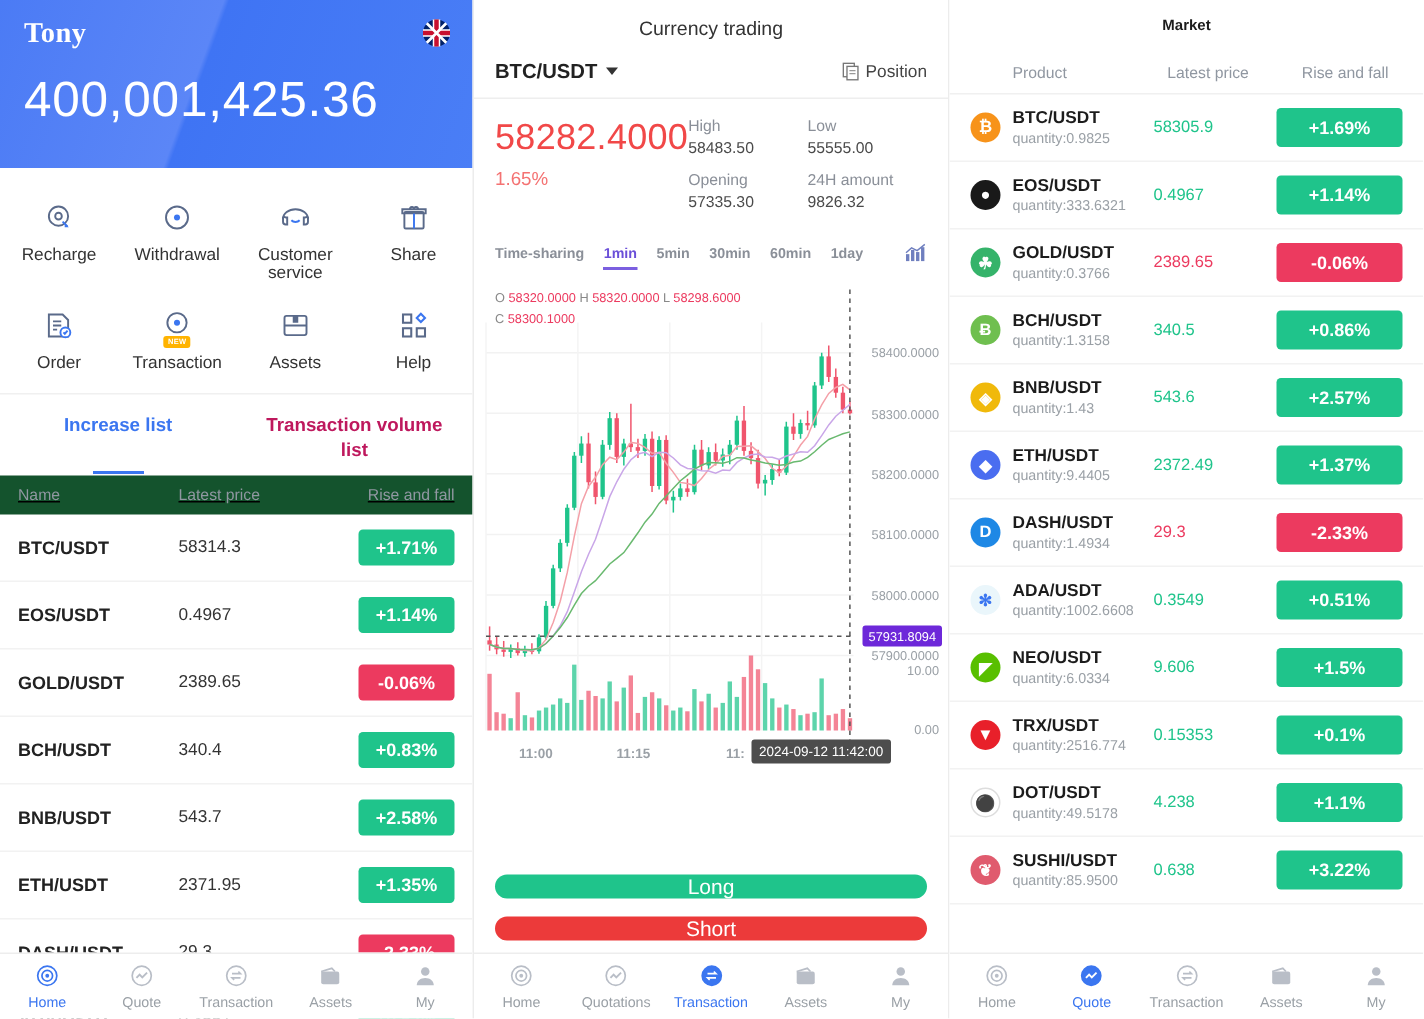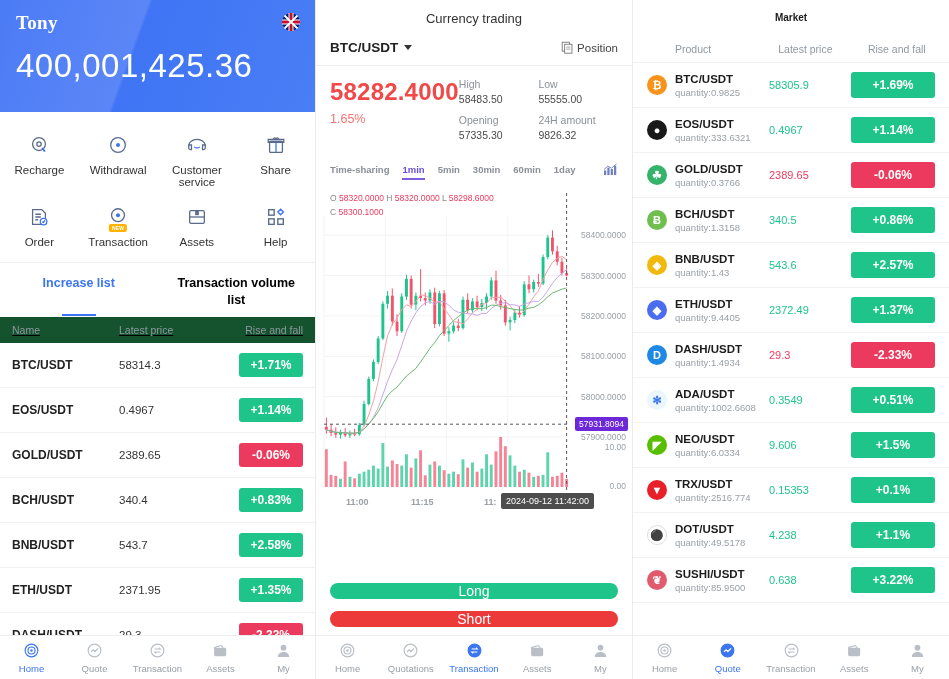--- a/index.html
+++ b/index.html
@@ -39,21 +39,21 @@
   .qicon { height: 26px; display: flex; align-items: center; justify-content: center; position: relative; }
   .qlabel { font-size: 11.5px; color: #333; margin-top: 6px; display: block; }
   .badge-new {
     position: absolute; bottom: -2px; left: 50%; transform: translateX(-50%);
     background: #ffb300; color: #fff; font-size: 5px; font-weight: bold;
     padding: 1px 3px; border-radius: 2px; letter-spacing: .2px;
   }
 
   .tabs2 { display: flex; border-top: 1px solid #f0f0f0; padding: 12px 0 8px 0; }
   .tab2 { flex: 1; text-align: center; font-size: 12.5px; font-weight: bold;
-          color: #000000; line-height: 1.35; padding: 0 10px; position: relative; }
+          color: #be185d; line-height: 1.35; padding: 0 10px; position: relative; }
   .tab2.active { color: #3b76f0; }
   .tab2.active::after {
     content: ""; position: absolute; left: 50%; transform: translateX(-50%);
     bottom: -7px; width: 34px; height: 2px; background: #3b76f0;
   }
 
   .lhead { display: flex; background: #14532d; padding: 7px 12px; text-decoration: underline; }
   .lhead div { font-size: 10.5px; color: #9097a1; }
   .c-name { flex: 1.25; }
   .c-price { flex: 1.15; }
@@ -83,21 +83,21 @@
   .m-title { text-align: center; font-size: 13px; color: #333; padding: 11px 0 10px 0; }
   .m-bar { display: flex; align-items: center; justify-content: space-between;
            padding: 4px 14px 10px 14px; border-bottom: 1px solid #eee; }
   .m-pair { font-size: 13.5px; font-weight: bold; color: #222; display: flex; align-items: center; gap: 6px;}
   .caret { width:0;height:0;border-left:4px solid transparent;border-right:4px solid transparent;
            border-top:5px solid #333; }
   .m-pos { display: flex; align-items: center; gap: 3px; font-size: 11.5px; color: #444; }
 
   .m-quote { display: flex; padding: 12px 14px 6px 14px; }
   .m-quote-l { flex: 1; }
-  .m-big { font-size: 24px; font-weight: bold; color: #f14848; letter-spacing: .2px; }
+  .m-big { font-size: 24px; font-weight: normal; color: #f14848; letter-spacing: .2px; }
   .m-pct { font-size: 12.5px; color: #f47272; margin-top: 6px; }
   .m-quote-r { width: 165px; display: flex; flex-wrap: wrap; }
   .m-stat { width: 50%; margin-bottom: 9px; }
   .m-stat-k { font-size: 10.5px; color: #8a8f98; }
   .m-stat-v { font-size: 10.5px; color: #4a4a4a; margin-top: 3px; }
 
   .m-tabs { display: flex; align-items: center; gap: 13px; padding: 6px 14px 7px 14px; }
   .m-tab { font-size: 9.5px; color: #8a8f98; font-weight: bold; position: relative; padding-bottom: 3px;}
   .m-tab.active { color: #6a4fd8; }
   .m-tab.active::after { content:""; position:absolute; left:0; right:0; bottom:-2px;

